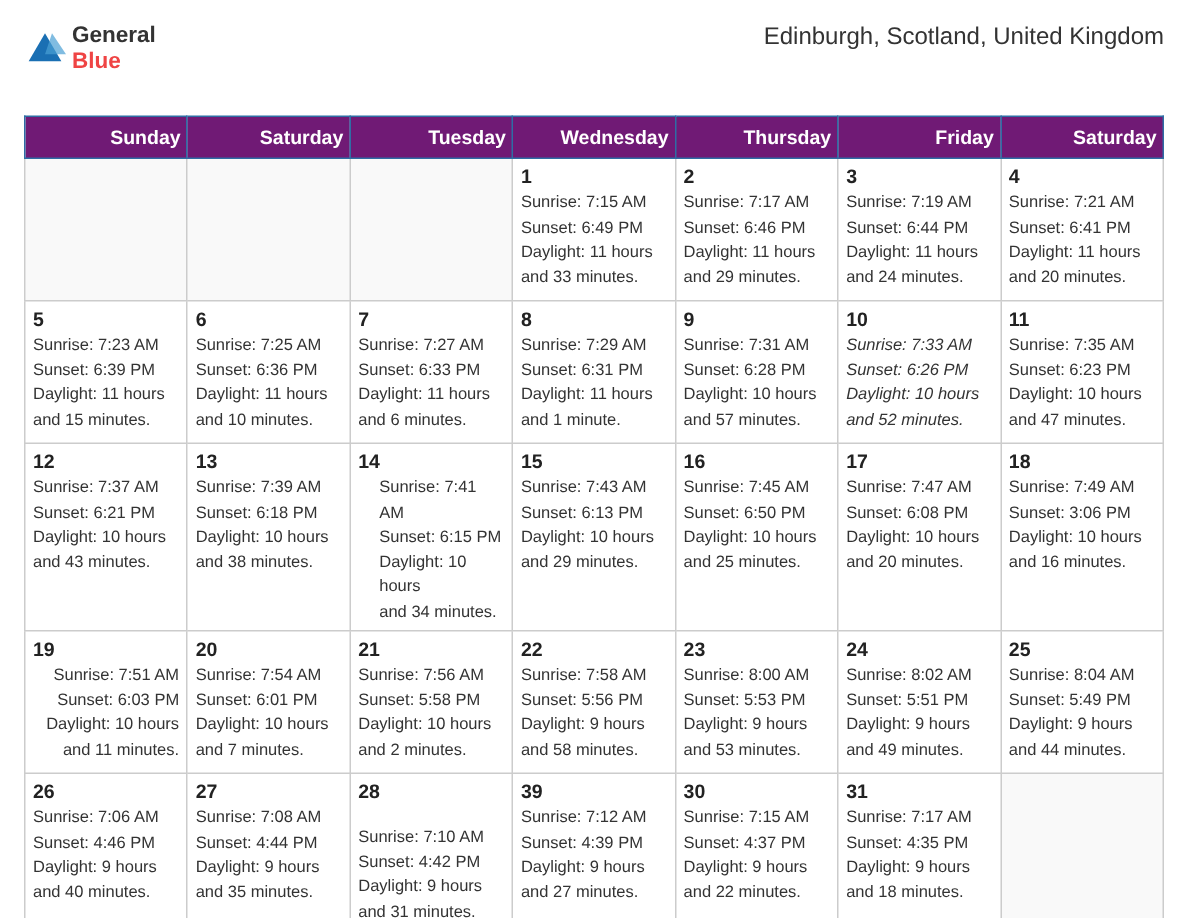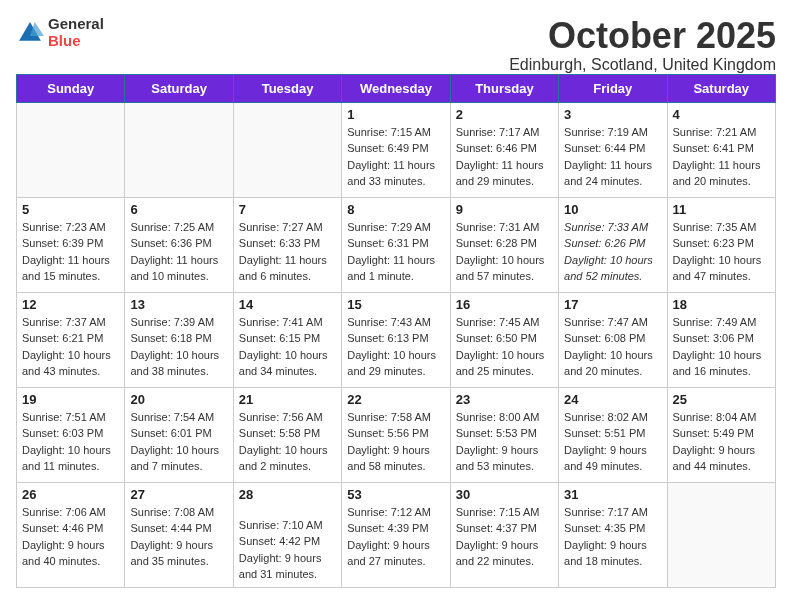--- a/index.html
+++ b/index.html
@@ -7,21 +7,21 @@
       font-family: Arial, sans-serif;
       background: #fff;
       width: 792px;
       min-height: 612px;
       padding: 16px;
     }
     .header {
       display: flex;
       justify-content: space-between;
       align-items: flex-start;
-      margin-bottom: 0;
+      margin-bottom: 28px;
     }
     .logo {
       display: flex;
       align-items: center;
       gap: 4px;
     }
     .logo-text {
       display: flex;
       flex-direction: column;
       line-height: 1.1;
@@ -52,26 +52,26 @@
     .location {
       font-size: 16px;
       color: #333;
     }
     table {
       width: 100%;
       border-collapse: collapse;
       table-layout: fixed;
     }
     th {
-      background-color: #6d28d9;
+      background-color: #701a75;
       color: #fff;
       font-size: 13px;
       font-weight: bold;
       padding: 6px 4px;
-      text-align: center;
+      text-align: right;
       border: 1px solid #2e6da4;
     }
     td {
       border: 1px solid #ccc;
       vertical-align: top;
       padding: 4px 5px;
       height: 95px;
       font-size: 11px;
       color: #333;
       background: #fff;
@@ -99,21 +99,20 @@
     <svg class="logo-icon" viewBox="0 0 36 36">
       <polygon points="18,4 32,28 4,28" fill="#1a6fb3"></polygon>
       <polygon points="24,4 36,22 18,22" fill="#4a9fd4" opacity="0.7"></polygon>
     </svg>
     <div class="logo-text">
       <span class="logo-general">General</span>
       <span class="logo-blue">Blue</span>
     </div>
   </div>
   <div class="title-block">
-    <div class="month-title">October 2025</div>
     <div class="location">Edinburgh, Scotland, United Kingdom</div>
   </div>
 </div>
 
 <table>
   <thead>
     <tr id="header-row">
         <th>Sunday</th>
         <th>Saturday</th>
         <th>Tuesday</th>
@@ -218,21 +217,21 @@
         </td>
         <td>
           <div class="day-num">13</div>
           <div class="day-info" style="white-space: pre-line;">Sunrise: 7:39 AM
 Sunset: 6:18 PM
 Daylight: 10 hours
 and 38 minutes.</div>
         </td>
         <td>
           <div class="day-num">14</div>
-          <div class="day-info" style="white-space: pre-line;">Sunrise: 7:41 AM
+          <div class="day-info" style="white-space: pre-line; margin-left: 14px;">Sunrise: 7:41 AM
 Sunset: 6:15 PM
 Daylight: 10 hours
 and 34 minutes.</div>
         </td>
         <td>
           <div class="day-num">15</div>
           <div class="day-info" style="white-space: pre-line;">Sunrise: 7:43 AM
 Sunset: 6:13 PM
 Daylight: 10 hours
 and 29 minutes.</div>
@@ -255,21 +254,21 @@
           <div class="day-num">18</div>
           <div class="day-info" style="white-space: pre-line;">Sunrise: 7:49 AM
 Sunset: 3:06 PM
 Daylight: 10 hours
 and 16 minutes.</div>
         </td>
       </tr>
       <tr>
         <td>
           <div class="day-num">19</div>
-          <div class="day-info" style="white-space: pre-line;">Sunrise: 7:51 AM
+          <div class="day-info" style="white-space: pre-line; text-align: right;">Sunrise: 7:51 AM
 Sunset: 6:03 PM
 Daylight: 10 hours
 and 11 minutes.</div>
         </td>
         <td>
           <div class="day-num">20</div>
           <div class="day-info" style="white-space: pre-line;">Sunrise: 7:54 AM
 Sunset: 6:01 PM
 Daylight: 10 hours
 and 7 minutes.</div>
@@ -326,21 +325,21 @@
 and 35 minutes.</div>
         </td>
         <td>
           <div class="day-num">28</div>
           <div class="day-info" style="white-space: pre-line; margin-top: 15px;">Sunrise: 7:10 AM
 Sunset: 4:42 PM
 Daylight: 9 hours
 and 31 minutes.</div>
         </td>
         <td>
-          <div class="day-num">53</div>
+          <div class="day-num">39</div>
           <div class="day-info" style="white-space: pre-line;">Sunrise: 7:12 AM
 Sunset: 4:39 PM
 Daylight: 9 hours
 and 27 minutes.</div>
         </td>
         <td>
           <div class="day-num">30</div>
           <div class="day-info" style="white-space: pre-line;">Sunrise: 7:15 AM
 Sunset: 4:37 PM
 Daylight: 9 hours

